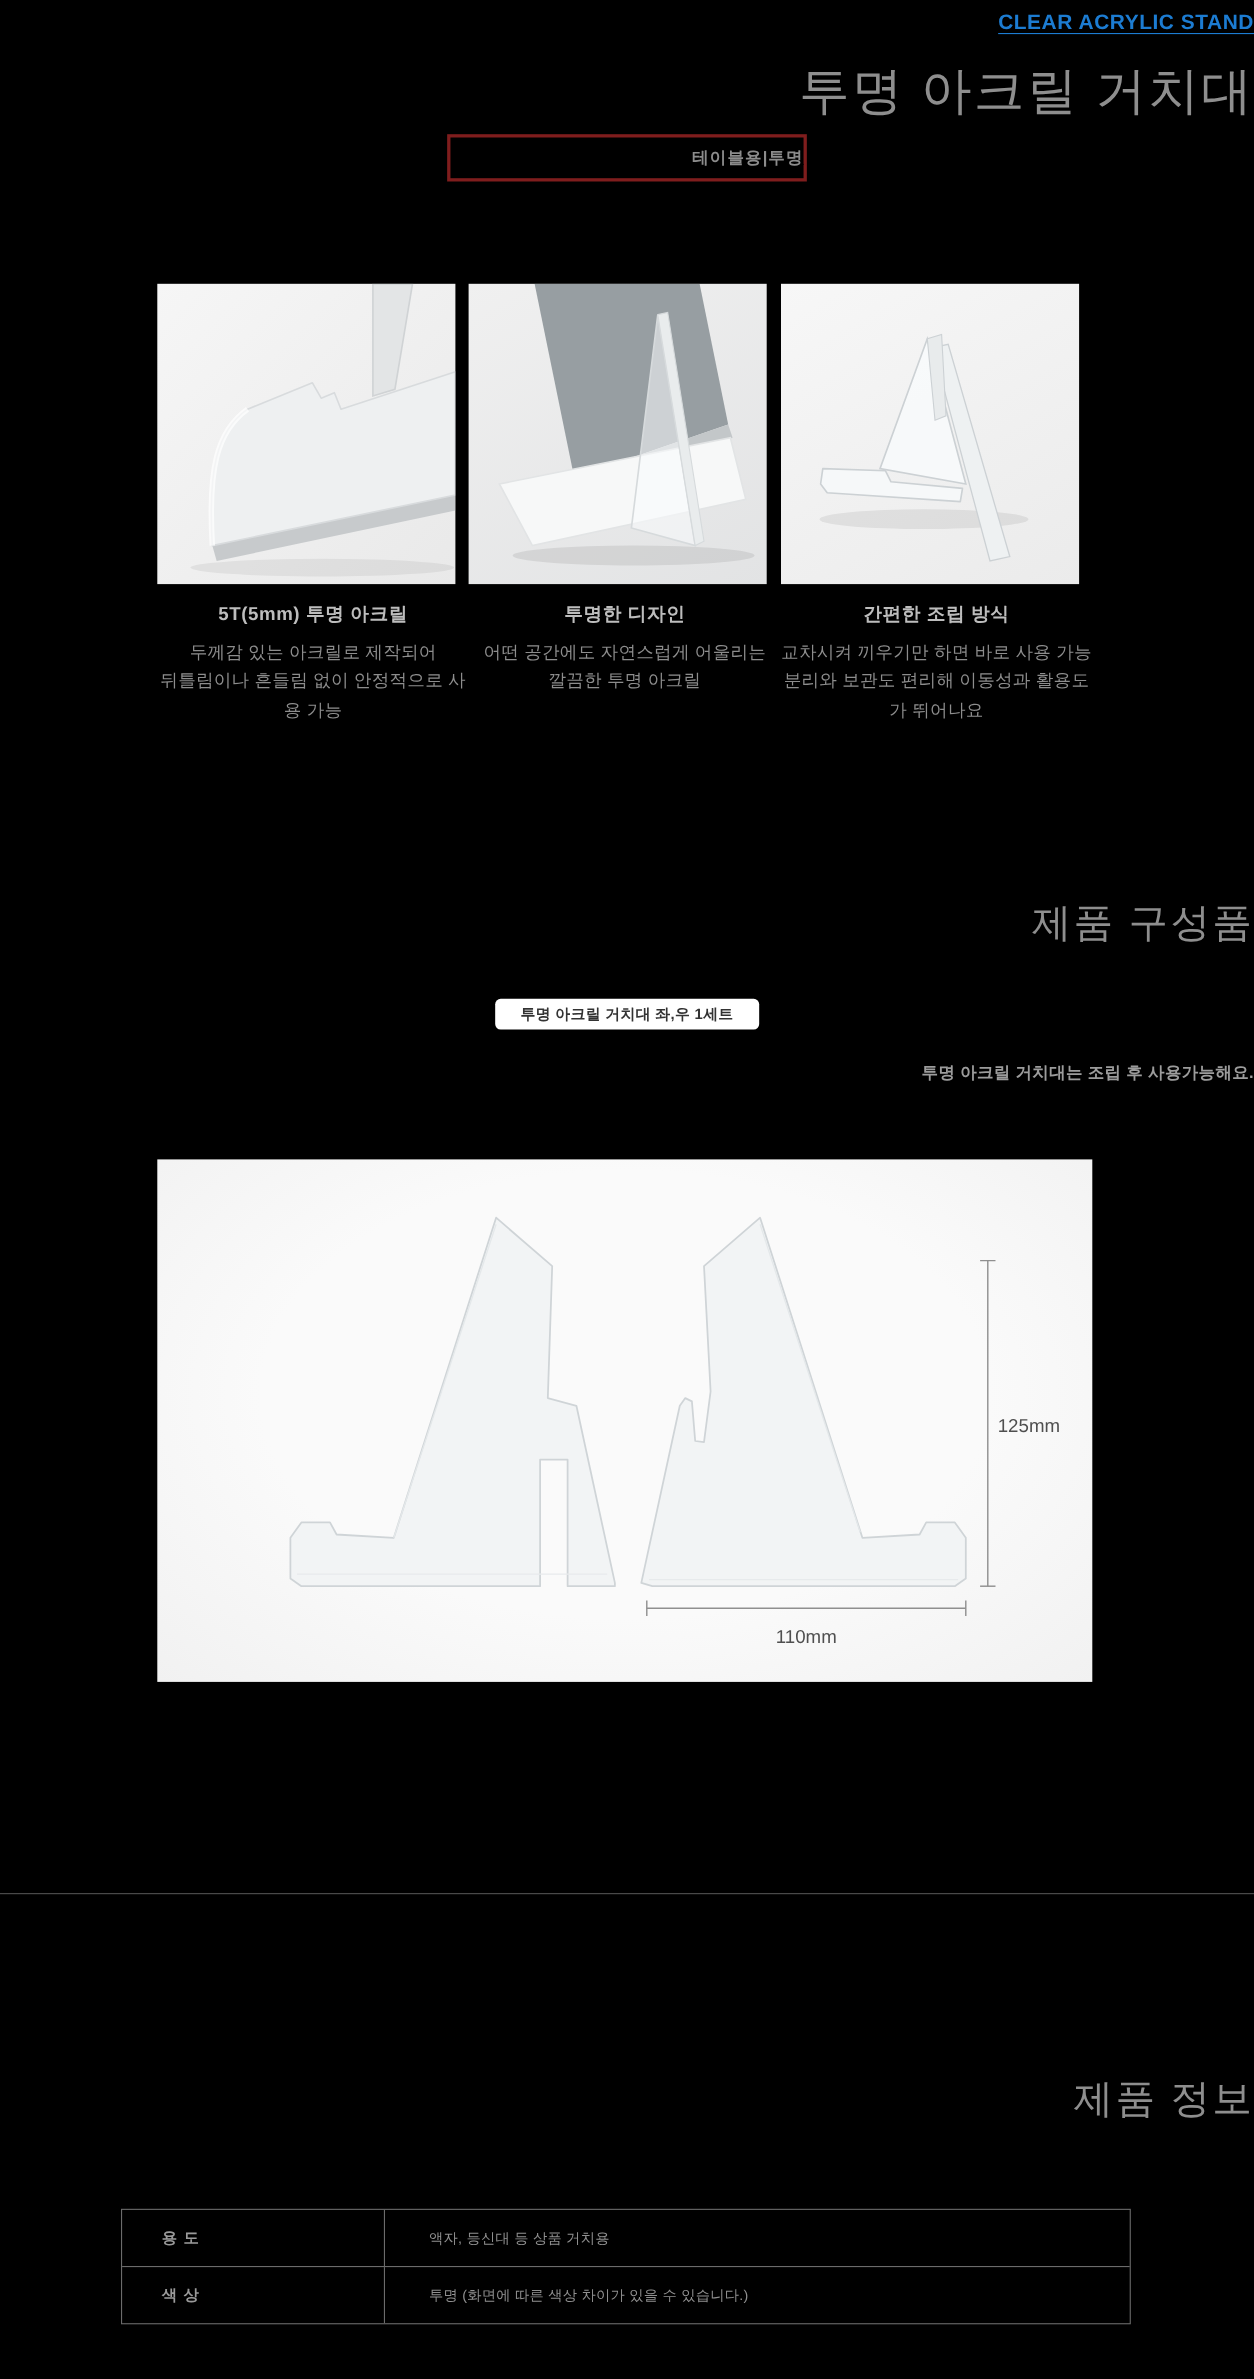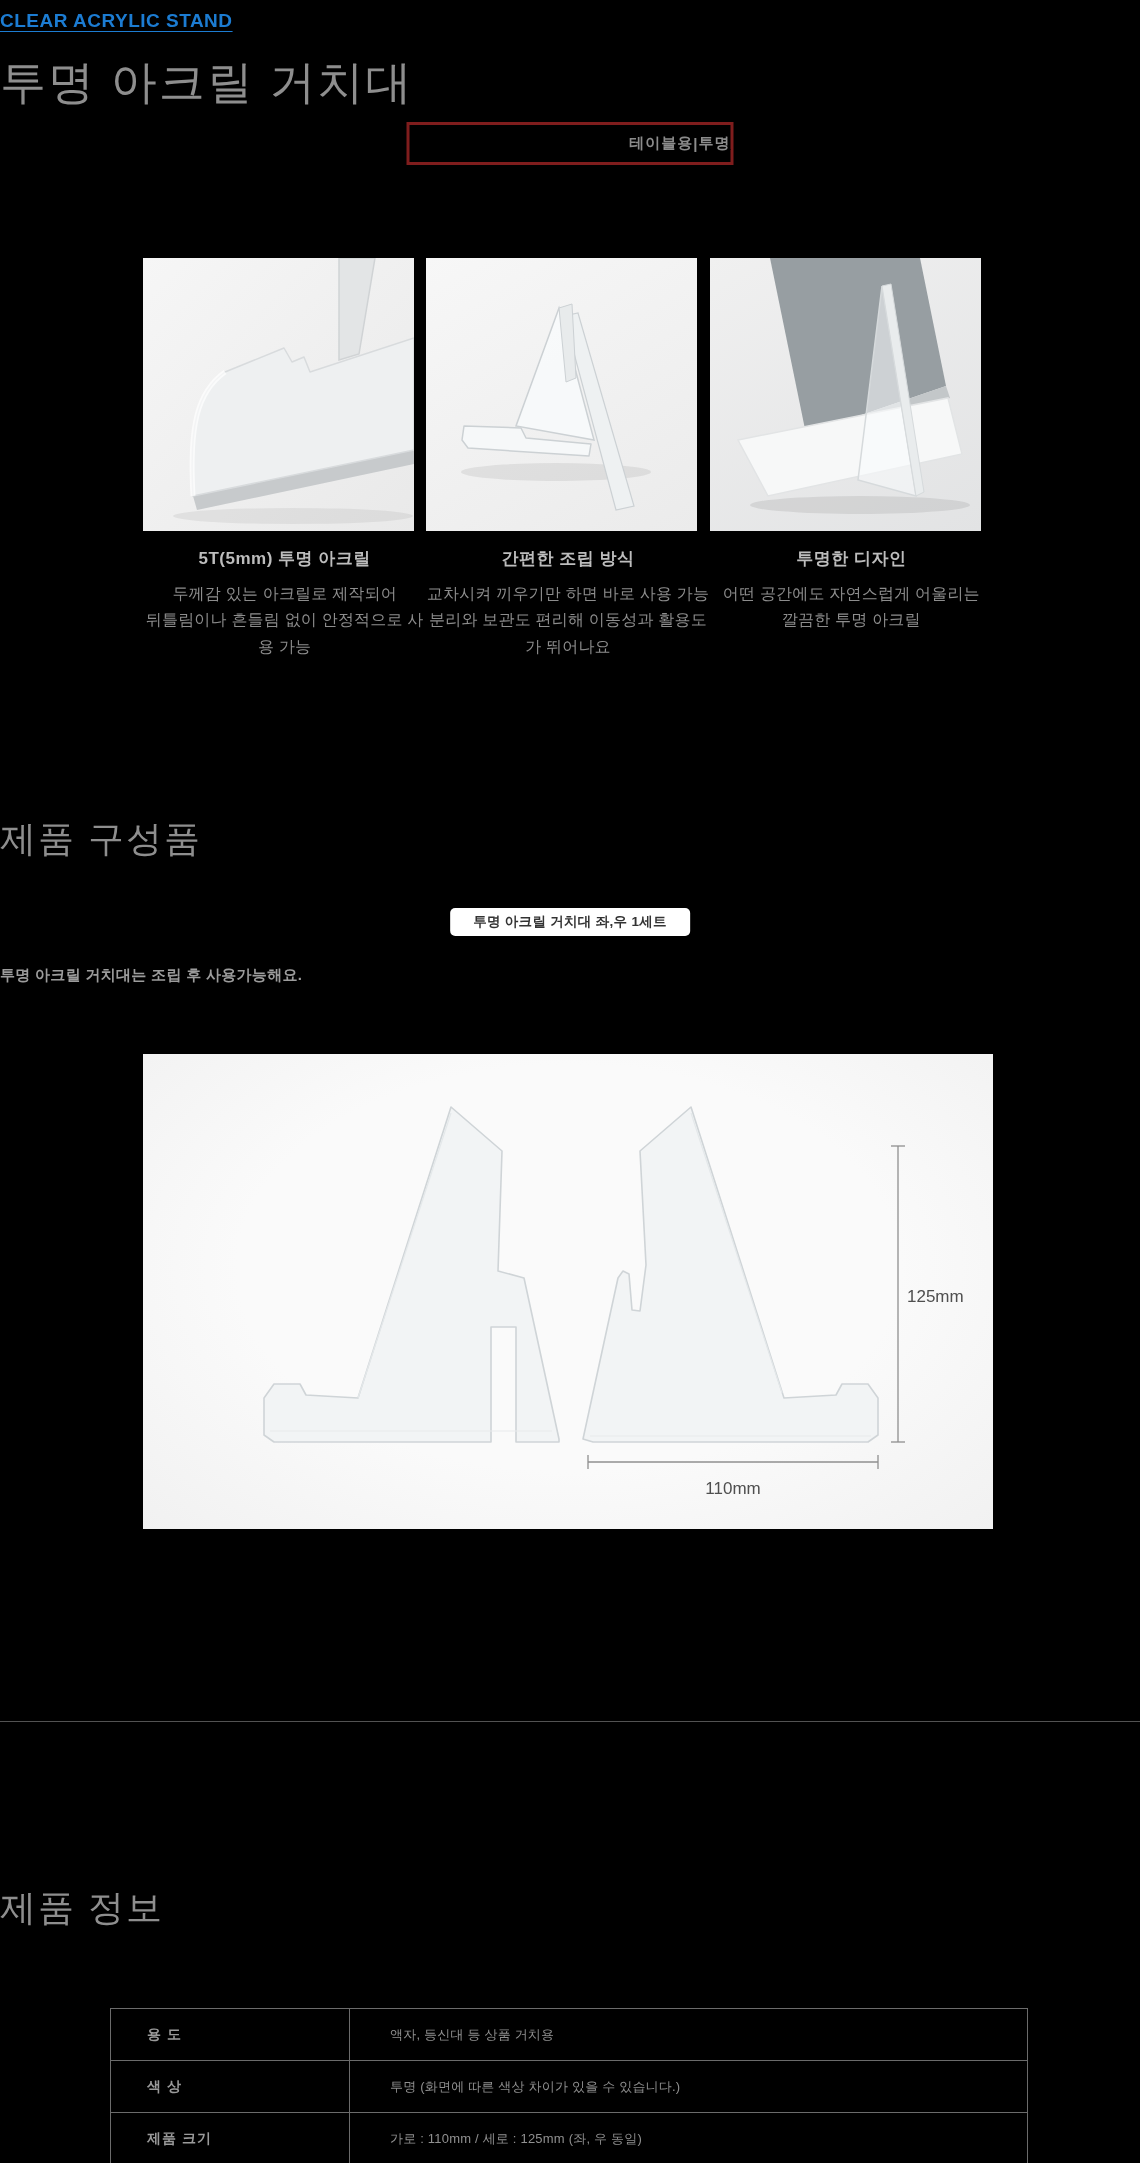--- a/index.html
+++ b/index.html
@@ -1,18 +1,18 @@
 <!DOCTYPE html>
 <html><head>
 <meta charset="utf-8">
 <style>
   html,body{margin:0;padding:0;background:#000;}
   .page{position:relative;width:1140px;height:2163px;background:#000;overflow:hidden;
         font-family:"Liberation Sans","DejaVu Sans",sans-serif;}
-  .ctr{position:absolute;left:0;right:0;text-align:left;}
+  .ctr{position:absolute;left:0;right:0;text-align:right;}
 
   
   .eyebrow{top:10px;font-size:19px;letter-spacing:.5px;color:#1c7cd2;font-weight:600;
            text-decoration:underline;text-underline-offset:4px;display:block;cursor:pointer;}
   .main-title{top:52px;font-size:46px;font-weight:500;color:#8e8e8e;letter-spacing:2px;margin:0;}
   .spec-box{position:absolute;top:122px;left:50%;transform:translateX(-50%);
             width:321px;height:37px;border:3px solid #7f1d1d;display:flex;
             align-items:center;justify-content:flex-end;text-decoration:underline;}
   .spec-box span{color:#8c8c8c;font-size:15px;font-weight:600;letter-spacing:1px;}
   .note{top:192px;font-size:15px;font-weight:700;color:#888;letter-spacing:.3px;}
@@ -80,51 +80,51 @@
         </svg>
       </div>
       <div class="feat-title">5T(5mm) 투명 아크릴</div>
       <div class="feat-desc">
         <span>두께감 있는 아크릴로 제작되어</span><br>
         <span>뒤틀림이나 흔들림 없이 안정적으로 사용 가능</span>
       </div>
     </div>
 
     <div class="feature">
-      <div class="photo ph2">
-        <svg width="271" height="273" viewBox="0 0 271 273">
-          <ellipse cx="130" cy="214" rx="95" ry="9" fill="rgba(0,0,0,0.07)"></ellipse>
-          <path d="M38,168 L95,170 L100,180 L165,186 L163,198 L42,190 L36,182 Z" fill="#f6f8f9" stroke="#ccd1d4" stroke-width="1.5" stroke-linejoin="round"></path>
-          <path d="M133,50 L90,168 L168,182 Z" fill="rgba(248,250,251,0.85)" stroke="#ccd1d4" stroke-width="1.5"></path>
-          <path d="M138,58 L152,55 L208,248 L190,252 Z" fill="#eef1f2" stroke="#ccd1d4" stroke-width="1.2"></path>
-          <path d="M133,50 L146,46 L150,120 L140,124 Z" fill="#e8ebec" stroke="#ccd1d4" stroke-width="1"></path>
-        </svg>
-      </div>
-      <div class="feat-title">간편한 조립 방식</div>
-      <div class="feat-desc">
-        <span>교차시켜 끼우기만 하면 바로 사용 가능</span><br>
-        <span>분리와 보관도 편리해 이동성과 활용도가 뛰어나요</span>
-      </div>
-    </div>
-
-    <div class="feature">
       <div class="photo ph3">
         <svg width="271" height="273" viewBox="0 0 271 273">
           <ellipse cx="150" cy="247" rx="110" ry="9" fill="rgba(0,0,0,0.08)"></ellipse>
           <polygon points="60,0 210,0 236,128 96,176" fill="#979ea2"></polygon>
           <polygon points="96,176 236,128 240,140 102,188" fill="#c3c7c9"></polygon>
           <polygon points="28,182 238,140 252,196 58,238" fill="#f7f8f8" stroke="#e2e4e5" stroke-width="1.5"></polygon>
           <path d="M172,28 L206,238 L148,222 Z" fill="rgba(250,252,253,0.55)" stroke="#d6dadc" stroke-width="1.5"></path>
           <path d="M172,28 L181,26 L214,234 L206,238 Z" fill="#e9eced" stroke="#d6dadc" stroke-width="1"></path>
         </svg>
       </div>
       <div class="feat-title">투명한 디자인</div>
       <div class="feat-desc">
         <span>어떤 공간에도 자연스럽게 어울리는</span><br>
         <span>깔끔한 투명 아크릴</span>
+      </div>
+    </div>
+
+    <div class="feature">
+      <div class="photo ph2">
+        <svg width="271" height="273" viewBox="0 0 271 273">
+          <ellipse cx="130" cy="214" rx="95" ry="9" fill="rgba(0,0,0,0.07)"></ellipse>
+          <path d="M38,168 L95,170 L100,180 L165,186 L163,198 L42,190 L36,182 Z" fill="#f6f8f9" stroke="#ccd1d4" stroke-width="1.5" stroke-linejoin="round"></path>
+          <path d="M133,50 L90,168 L168,182 Z" fill="rgba(248,250,251,0.85)" stroke="#ccd1d4" stroke-width="1.5"></path>
+          <path d="M138,58 L152,55 L208,248 L190,252 Z" fill="#eef1f2" stroke="#ccd1d4" stroke-width="1.2"></path>
+          <path d="M133,50 L146,46 L150,120 L140,124 Z" fill="#e8ebec" stroke="#ccd1d4" stroke-width="1"></path>
+        </svg>
+      </div>
+      <div class="feat-title">간편한 조립 방식</div>
+      <div class="feat-desc">
+        <span>교차시켜 끼우기만 하면 바로 사용 가능</span><br>
+        <span>분리와 보관도 편리해 이동성과 활용도가 뛰어나요</span>
       </div>
     </div>
   </div>
 
   <h2 class="ctr sec-title" id="components-title">제품 구성품</h2>
   <div class="badge">투명 아크릴 거치대 좌,우 1세트</div>
   <div class="ctr assembly-note">투명 아크릴 거치대는 조립 후 사용가능해요.</div>
 
   <div class="big-photo">
     <svg width="850" height="475" viewBox="0 0 850 475">
@@ -164,19 +164,15 @@
 
   <div class="info-table">
     <div class="irow">
       <div class="icell-label">용 도</div>
       <div class="icell-value">액자, 등신대 등 상품 거치용</div>
     </div>
     <div class="irow">
       <div class="icell-label">색 상</div>
       <div class="icell-value">투명 (화면에 따른 색상 차이가 있을 수 있습니다.)</div>
     </div>
-    <div class="irow">
-      <div class="icell-label">제품 크기</div>
-      <div class="icell-value">가로 : 110mm / 세로 : 125mm (좌, 우 동일)</div>
-    </div>
   </div>
 
 </div>
 
 </body></html>

